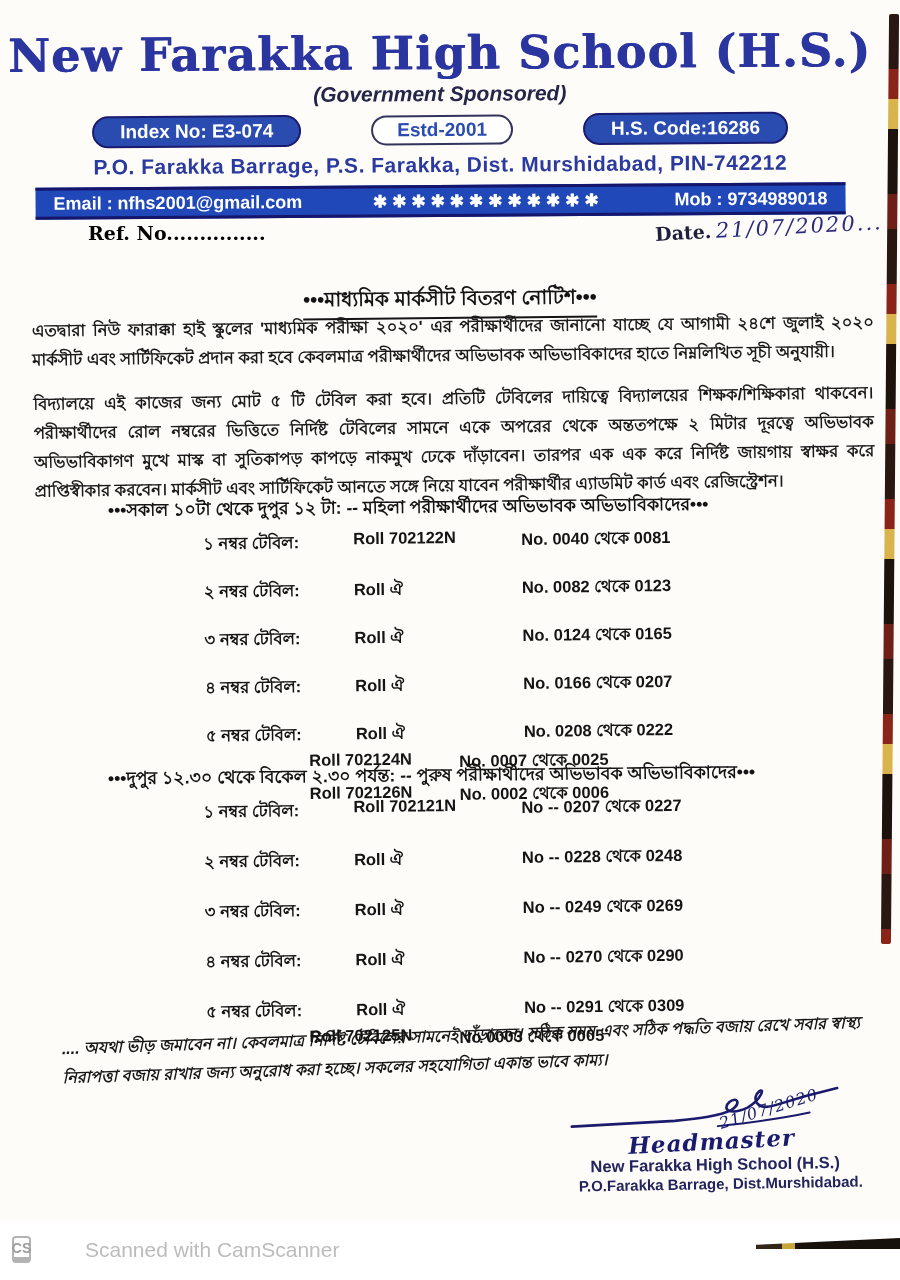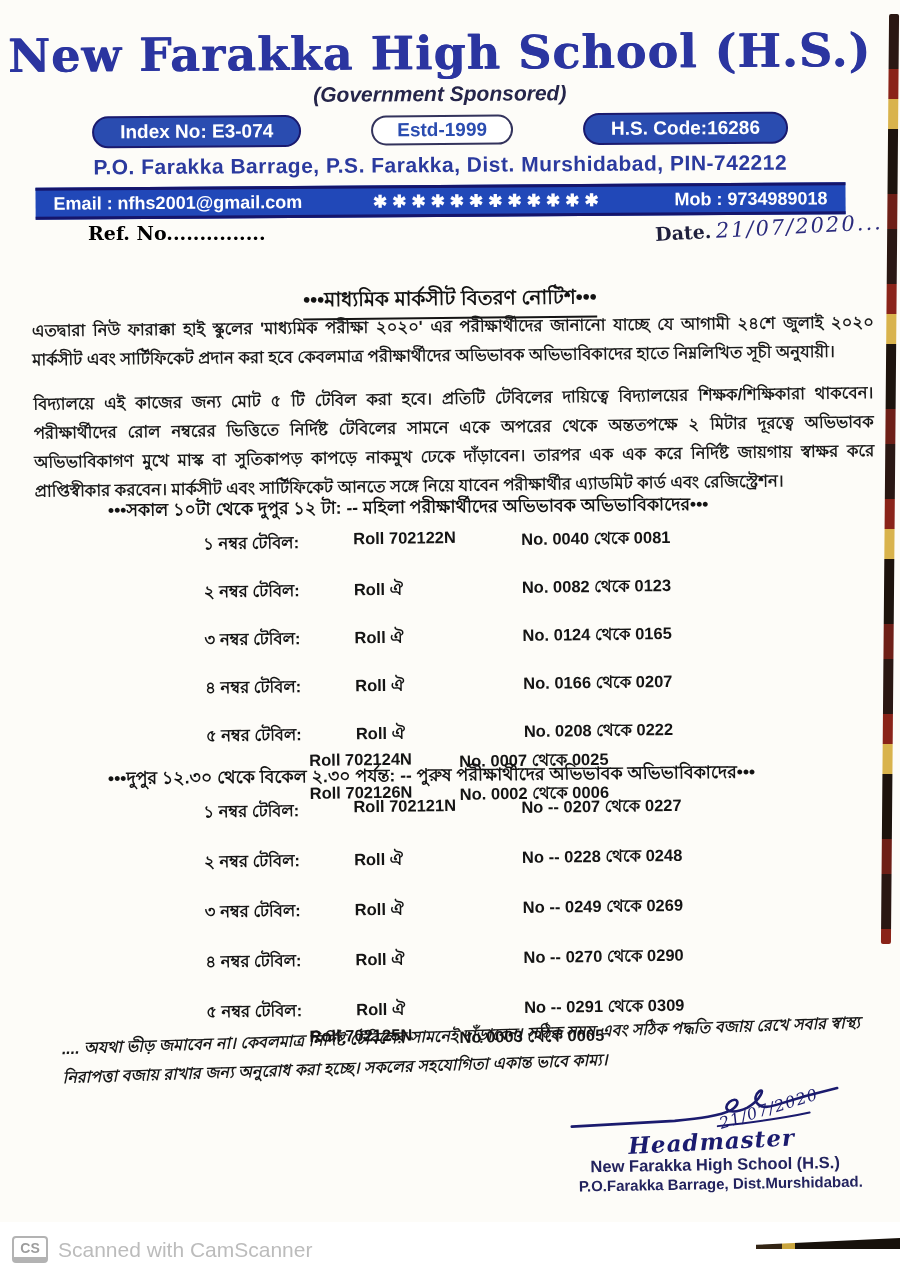--- a/index.html
+++ b/index.html
@@ -109,38 +109,38 @@
     transform:rotate(0.5deg); border-radius:2px;
   }
   .bottom-wedge {
     position:absolute; left:756px; top:1238px; width:144px; height:11px;
     background:linear-gradient(90deg, #332515 0 18%, #c9a53e 18% 27%, #17110b 27% 100%);
     clip-path:polygon(0 62%, 100% 0, 100% 100%, 0 100%);
   }
   
   .cam-footer { position:absolute; left:12px; top:1236px; display:flex; align-items:center; gap:10px; }
   .cs-badge {
-    width:36px; height:27px; border:2.5px solid #b3b3b3; border-bottom:6px solid #b3b3b3;
+    width:19px; height:27px; border:2.5px solid #b3b3b3; border-bottom:6px solid #b3b3b3;
     border-radius:4px; display:flex; align-items:center; justify-content:center;
     color:#9d9d9d; font-weight:bold; font-size:14px; background:#ffffff;
   }
-  .cam-text { color:#bcbcbc; font-size:21px; }
+  .cam-text { color:#bcbcbc; font-size:21px;margin-left:44px; }
 </style>
 </head>
 <body>
 
 <div class="page">
   <div class="paper"></div>
 
   <div class="header-block">
     <div class="school-name">New Farakka High School (H.S.)</div>
     <div class="gov-sponsored">(Government Sponsored)</div>
     <div class="badges">
       <span class="badge-pill">Index No: E3-074</span>
-      <span class="badge-outline">Estd-1999</span>
+      <span class="badge-outline">Estd-2001</span>
       <span class="badge-pill">H.S. Code:16286</span>
     </div>
     <div class="address-line">P.O. Farakka Barrage, P.S. Farakka, Dist. Murshidabad, PIN-742212</div>
     <div class="email-bar">
       <span>Email : nfhs2001@gmail.com</span>
       <span class="email-stars">✱✱✱✱✱✱✱✱✱✱✱✱</span>
       <span>Mob : 9734989018</span>
     </div>
   </div>
 

